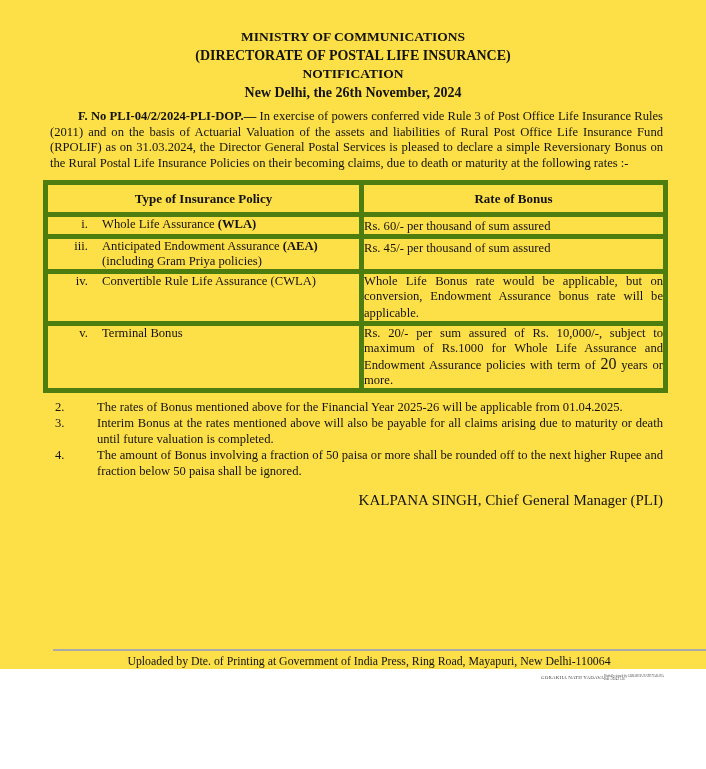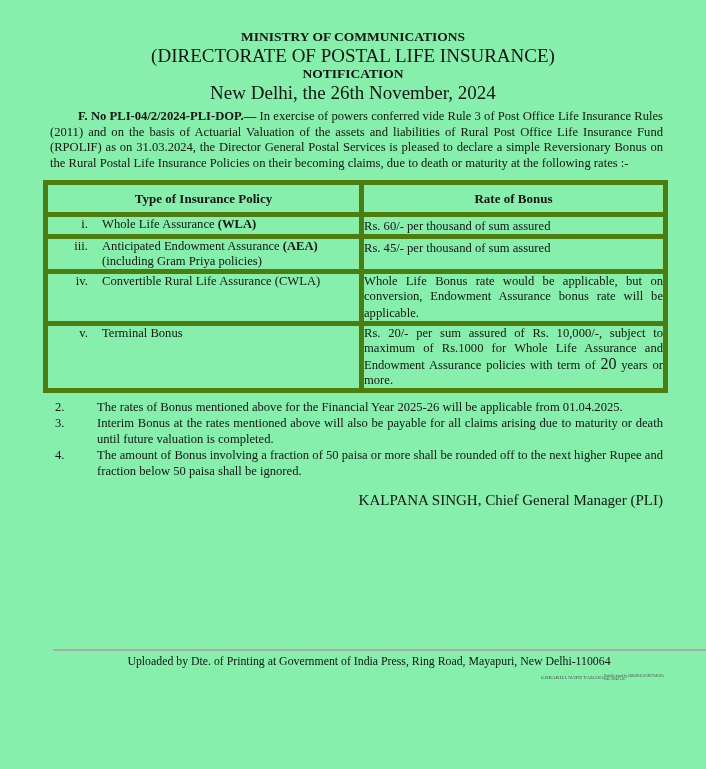--- a/index.html
+++ b/index.html
@@ -11,34 +11,34 @@
     width: 706px;
     height: 769px;
     font-family: "Liberation Serif", "DejaVu Serif", serif;
     color: #131313;
     position: relative;
     overflow: hidden;
   }
   .page {
     position: relative;
     width: 706px;
-    height: 769px;
-    background: #86efac;
+    height: 669px;
+    background: #fde047;
   }
 
   
   .doc-header {
     text-align: center;
     padding-top: 28px;
   }
   .doc-header div {
     line-height: 18.5px;
   }
   .hdr-bold { font-weight: bold; font-size: 13.5px; }
-  .hdr-reg  { font-weight: normal; font-size: 19px; }
+  .hdr-reg  { font-weight: bold; font-size: 14px; }
 
   
   .intro {
     margin: 7px 43px 0 50px;
     font-size: 12.6px;
     line-height: 15.6px;
     text-align: justify;
     text-indent: 28px;
   }
   .intro b { font-weight: bold; }
@@ -193,21 +193,21 @@
           <span class="policy-text"><span>Anticipated Endowment Assurance </span><span class="bold">(AEA)</span><br><span>(including Gram Priya policies)</span></span>
         </div>
       </td>
       <td class="rate-cell"><span>Rs. 45/- per thousand of sum assured</span><span class="big-num"></span><span></span></td>
     </tr>
 
     <tr>
       <td class="policy-cell">
         <div class="policy-flex">
           <span class="row-num">iv.</span>
-          <span class="policy-text"><span>Convertible Rural Life Assurance (CWLA)</span><span class="bold"></span><span></span></span>
+          <span class="policy-text"><span>Convertible Rule Life Assurance (CWLA)</span><span class="bold"></span><span></span></span>
         </div>
       </td>
       <td class="rate-cell"><span>Whole Life Bonus rate would be applicable, but on conversion, Endowment Assurance bonus rate will be applicable.</span><span class="big-num"></span><span></span></td>
     </tr>
 
     <tr>
       <td class="policy-cell">
         <div class="policy-flex">
           <span class="row-num">v.</span>
           <span class="policy-text"><span>Terminal Bonus</span><span class="bold"></span><span></span></span>

